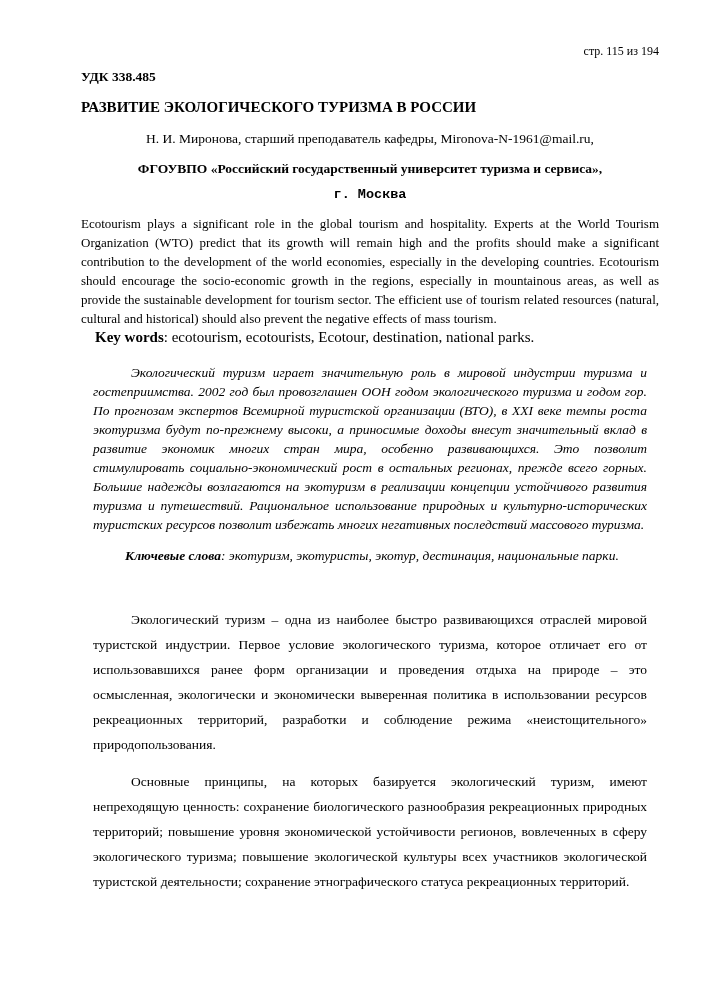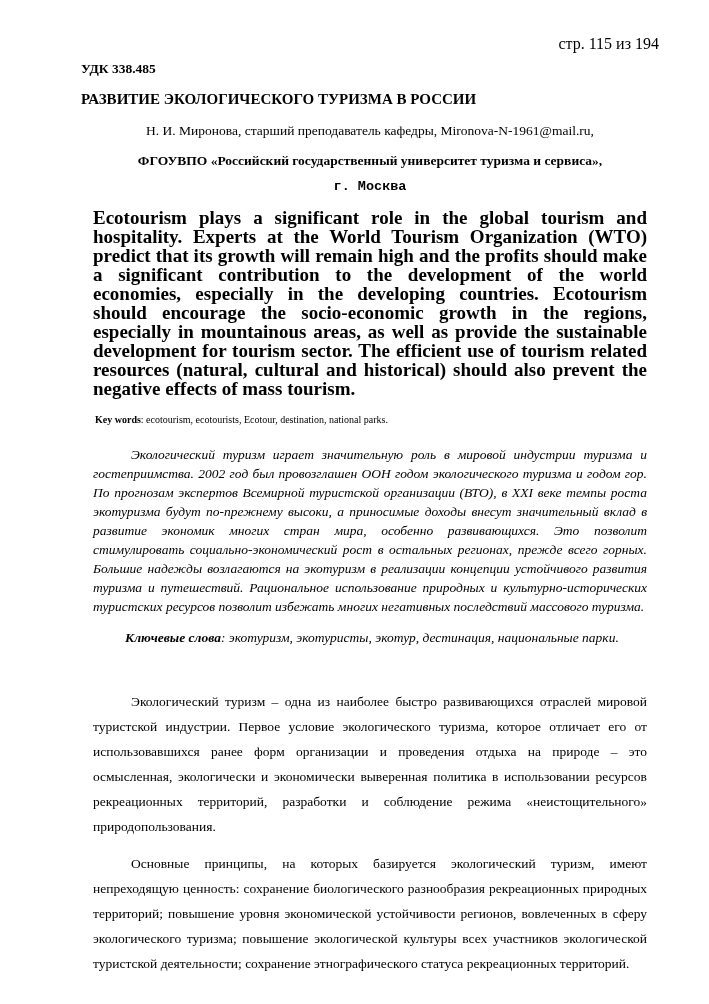--- a/index.html
+++ b/index.html
@@ -12,24 +12,24 @@
     width: 709px;
     height: 1004px;
     background: #ffffff;
     color: #000000;
     font-family: "Liberation Serif", "DejaVu Serif", serif;
     box-sizing: border-box;
     padding: 36px 50px 0 81px;
     overflow: hidden;
   }
   .page-indicator {
-    font-size: 16px;
+    font-size: 12px;
     text-align: right;
     line-height: 15px;
-    margin: 0 0 10px 0;
+    margin: 8px 0 10px 0;
   }
   .udc {
     font-size: 13.5px;
     font-weight: bold;
     line-height: 16px;
     margin: 8px 0 13px 0;
   }
   .title {
     font-size: 15px;
     font-weight: bold;
@@ -52,28 +52,27 @@
   }
   .city-line {
     font-size: 13.5px;
     font-weight: bold;
     text-align: center;
     line-height: 18px;
     margin: 0 0 10px 0;
     font-family: Liberation Mono, monospace;
   }
   .abstract-en {
-    font-size: 19px;
+    font-size: 13px;
     line-height: 19px;
     text-align: justify;
-    margin: 12px;
-    font-weight: bold;
+    margin: 0;
   }
   .keywords-en {
-    font-size: 10px;
+    font-size: 15px;
     line-height: 19px;
     text-align: justify;
     padding-left: 14px;
     margin: 0 0 16px 0;
   }
   .keywords-en .kw-label { font-weight: bold; }
   .abstract-ru {
     font-size: 13.5px;
     font-style: italic;
     line-height: 19px;

